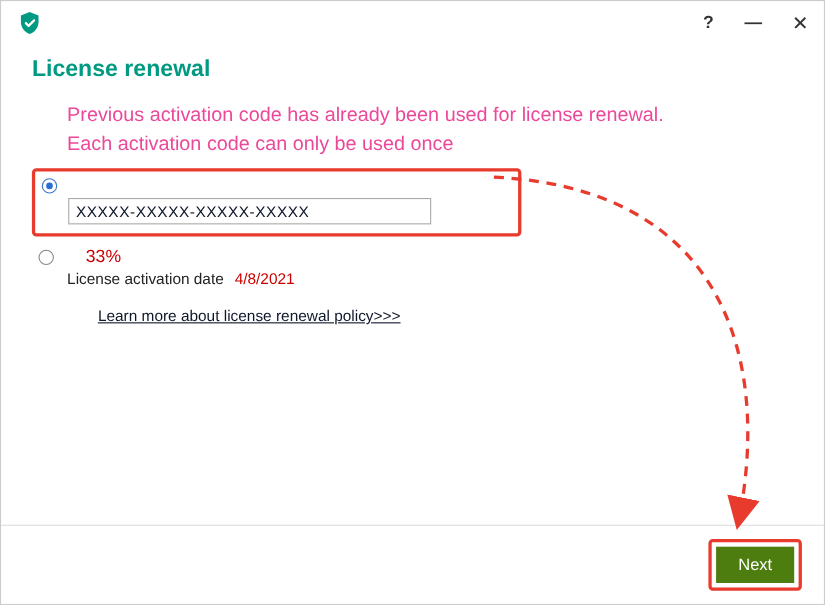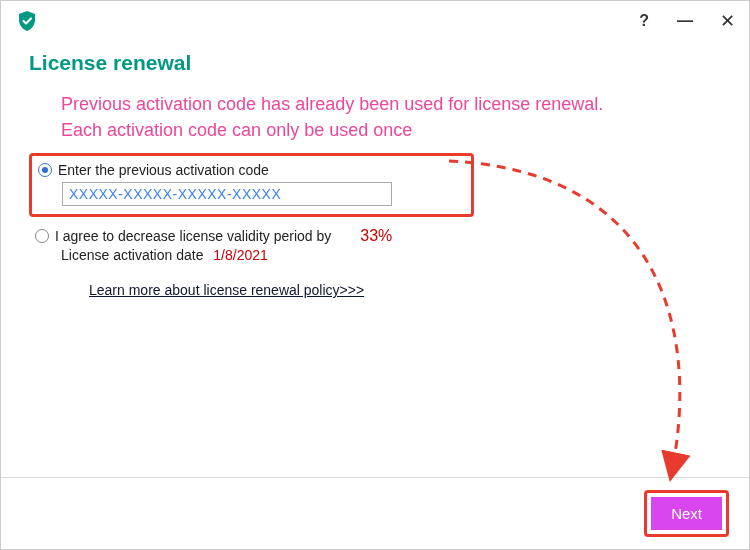--- a/index.html
+++ b/index.html
@@ -16,30 +16,30 @@
     .content { padding: 10px 28px 0 28px; flex: 1; }
     .page-title { color: #009982; font-size: 21px; font-weight: 700; margin-bottom: 16px; }
     .error-text { color: #ec4899; font-size: 18px; line-height: 1.45; margin-bottom: 10px; margin-left: 32px; }
     .option-block { position: relative; padding: 6px 6px 8px 6px; }
     .option-block.boxed { border: 3px solid #e83a2d; width: 445px; border-radius: 4px; }
     .opt-row { display: flex; align-items: center; gap: 6px; }
     .radio { width: 14px; height: 14px; border-radius: 50%; border: 1px solid #3a77c8; display: inline-flex; align-items: center; justify-content: center; background: #fff; flex-shrink: 0; }
     .radio.sel::after { content: ""; width: 6px; height: 6px; border-radius: 50%; background: #2a6fcf; display: block; }
     .radio.unsel { border-color: #888; }
     .opt-label { font-size: 14px; color: #222; }
-    .code-input { margin-left: 24px; margin-top: 4px; width: 330px; height: 24px; border: 1px solid #aaa; padding: 2px 6px; font-family: inherit; font-size: 14px; letter-spacing: 0.5px; color: #3b82f6; }
+    .code-input { margin-left: 24px; margin-top: 4px; width: 330px; height: 24px; border: 1px solid #aaa; padding: 2px 6px; font-family: inherit; font-size: 14px; letter-spacing: 0.5px; color: #0f172a; }
     .option2 { margin-top: 10px; margin-left: 6px; }
     .pct { color: #cc0000; margin-left: 23px; }
     .expline { margin-left: 26px; font-size: 14px; color: #222; margin-top: 2px; }
     .expdate { color: #cc0000; margin-left: 6px; }
     .learn-row { margin-top: 18px; margin-left: 60px; }
     .learn-link { color: #0f172a; text-decoration: underline; font-size: 14px; }
     .footer { border-top: 1px solid #ddd; height: 72px; display: flex; align-items: center; justify-content: flex-end; padding-right: 20px; }
     .next-wrap { border: 3px solid #e83a2d; padding: 4px; border-radius: 4px; }
-    .next-btn { background: #d946ef; color: #fff; border: none; font-size: 15px; padding: 8px 20px; cursor: pointer; }
+    .next-btn { background: #4d7c0f; color: #fff; border: none; font-size: 15px; padding: 8px 20px; cursor: pointer; }
     
     .arrow-svg { position: absolute; top: 130px; left: 440px; width: 290px; height: 380px; pointer-events: none; }
   </style>
 </head>
 <body>
 
 <div class="window">
 
   <div class="titlebar">
     <div class="titlebar-left">
@@ -59,34 +59,32 @@
     <div class="page-title">License renewal</div>
 
     <div class="error-text">
       <div>Previous activation code has already been used for license renewal.</div>
       <div>Each activation code can only be used once</div>
     </div>
 
     <div class="option-block boxed">
       <div class="opt-row">
         <span class="radio sel"></span>
-        <span class="opt-label">Enter the previous activation code</span>
       </div>
       <input class="code-input" type="text" value="XXXXX-XXXXX-XXXXX-XXXXX" style="">
     </div>
 
     <div class="option2">
       <div class="opt-row">
         <span class="radio unsel"></span>
-        <span class="opt-label">I agree to decrease license validity period by</span>
         <span class="pct">33%</span>
       </div>
       <div class="expline">
         <span>License activation date</span>
-        <span class="expdate">1/8/2021</span>
+        <span class="expdate">4/8/2021</span>
       </div>
     </div>
 
     <div class="learn-row">
       <a href="#" class="learn-link">Learn more about license renewal policy&gt;&gt;&gt;</a>
     </div>
   </div>
 
   <div class="footer">
     <div class="next-wrap">

